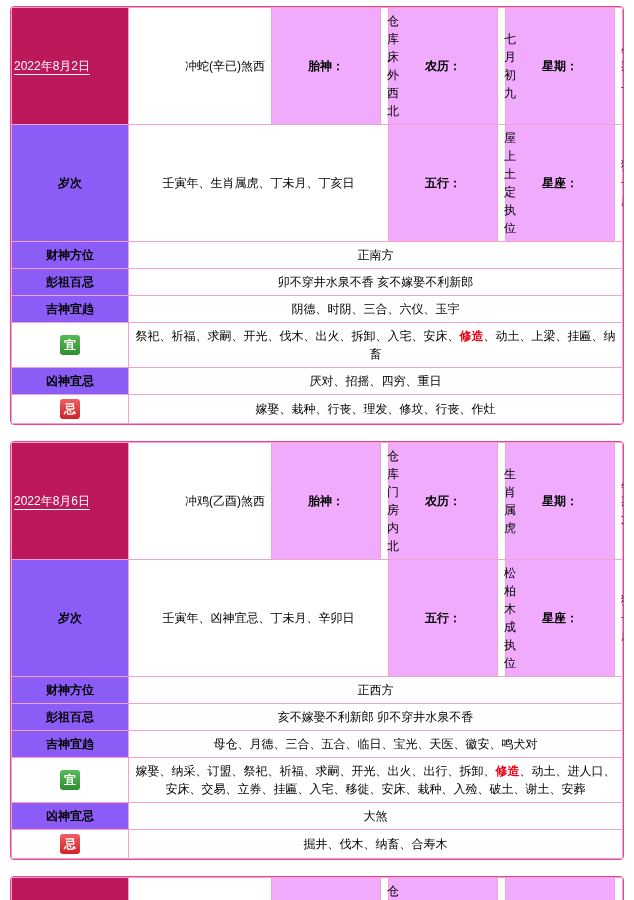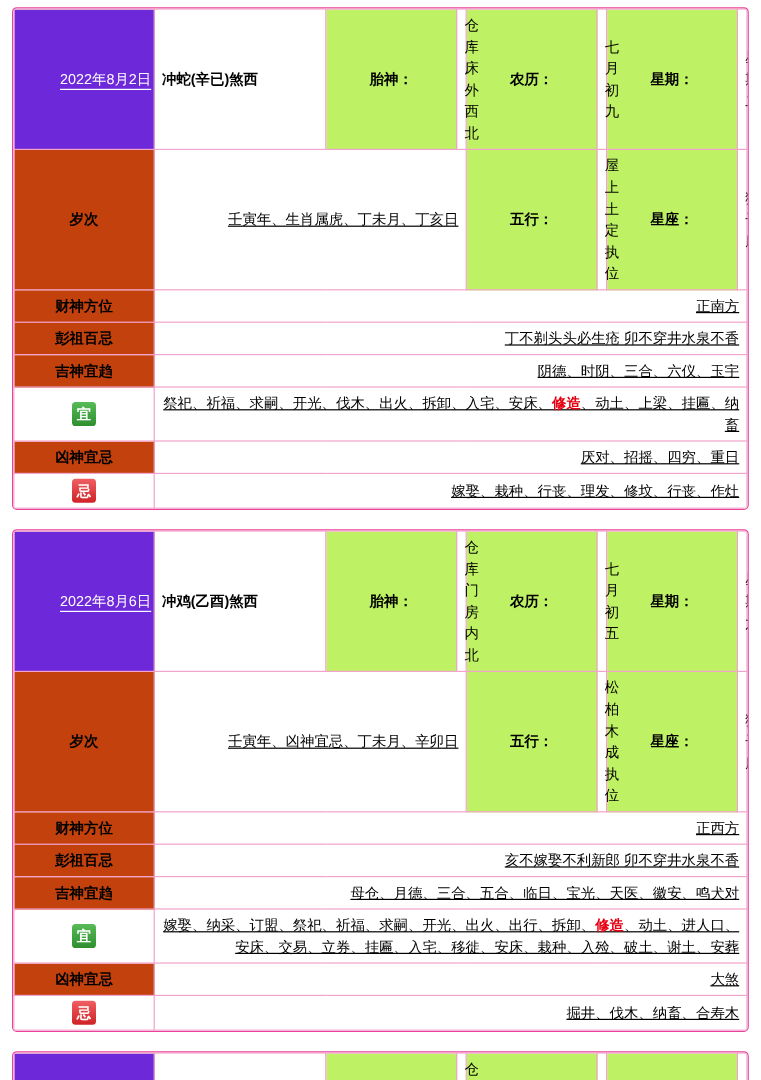--- a/index.html
+++ b/index.html
@@ -35,54 +35,53 @@
   table.cal td {
     border: 1px solid #f2a3cb;
     padding: 4px 6px;
     vertical-align: middle;
     line-height: 18px;
     font-size: 12px;
   }
   
   .hdr-date {
     width: 112px;
-    background: #6d28d9;
+    background: #be185d;
     color: #ffffff;
-    text-align: right;
+    text-align: left;
     font-size: 12px;
     padding: 5px 2px !important;
   }
   .hdr-date span {
     border-bottom: 1px solid #ffffff;
     padding-bottom: 1px;
   }
   .hdr-chong {
-    text-align: left;
-    font-weight: bold;
+    text-align: right;
+    font-weight: normal;
     width: 130px;
   }
   .lbl-wide {
     width: 96px;
     text-align: center;
     font-weight: bold;
-    background: #bef264;
+    background: #f0abfc;
     white-space: nowrap;
   }
   .val {
-    text-align: right;
-    text-decoration: underline;
+    text-align: center;
   }
   .val-c {
     text-align: center;
   }
   .rowlbl {
     width: 96px;
     text-align: center;
     font-weight: bold;
-    background: #c2410c;
+    background: #8b5cf6;
     white-space: nowrap;
   }
   .xiu {
     color: #e60012;
     font-weight: bold;
   }
   .badge-cell {
     text-align: center;
     padding: 4px 0 !important;
   }
@@ -134,21 +133,21 @@
         <td class="val-c">屋上土 定执位</td>
         <td class="lbl-wide">星座：</td>
         <td class="val-c">狮子座</td>
       </tr>
       <tr>
         <td class="rowlbl">财神方位</td>
         <td class="val" colspan="7">正南方</td>
       </tr>
       <tr>
         <td class="rowlbl">彭祖百忌</td>
-        <td class="val" colspan="7">丁不剃头头必生疮 卯不穿井水泉不香</td>
+        <td class="val" colspan="7">卯不穿井水泉不香 亥不嫁娶不利新郎</td>
       </tr>
       <tr>
         <td class="rowlbl">吉神宜趋</td>
         <td class="val" colspan="7">阴德、时阴、三合、六仪、玉宇</td>
       </tr>
       <tr>
         <td class="badge-cell"><span class="badge yi">宜</span></td>
         <td class="val multiline" colspan="7"><span>祭祀、祈福、求嗣、开光、伐木、出火、拆卸、入宅、安床、</span><span class="xiu">修造</span><span>、动土、上梁、挂匾、纳畜</span></td>
       </tr>
       <tr>
@@ -165,21 +164,21 @@
 
   <div class="card">
     <table class="cal">
       <tbody>
           <tr>
         <td class="hdr-date"><span>2022年8月6日</span></td>
         <td class="hdr-chong">冲鸡(乙酉)煞西</td>
         <td class="lbl-wide">胎神：</td>
         <td class="val-c">仓库门房内北</td>
         <td class="lbl-wide">农历：</td>
-        <td class="val-c">七月初五</td>
+        <td class="val-c">生肖属虎</td>
         <td class="lbl-wide">星期：</td>
         <td class="val-c">星期六</td>
       </tr>
       <tr>
         <td class="rowlbl">岁次</td>
         <td class="val" colspan="3">壬寅年、凶神宜忌、丁未月、辛卯日</td>
         <td class="lbl-wide">五行：</td>
         <td class="val-c">松柏木 成执位</td>
         <td class="lbl-wide">星座：</td>
         <td class="val-c">狮子座</td>

